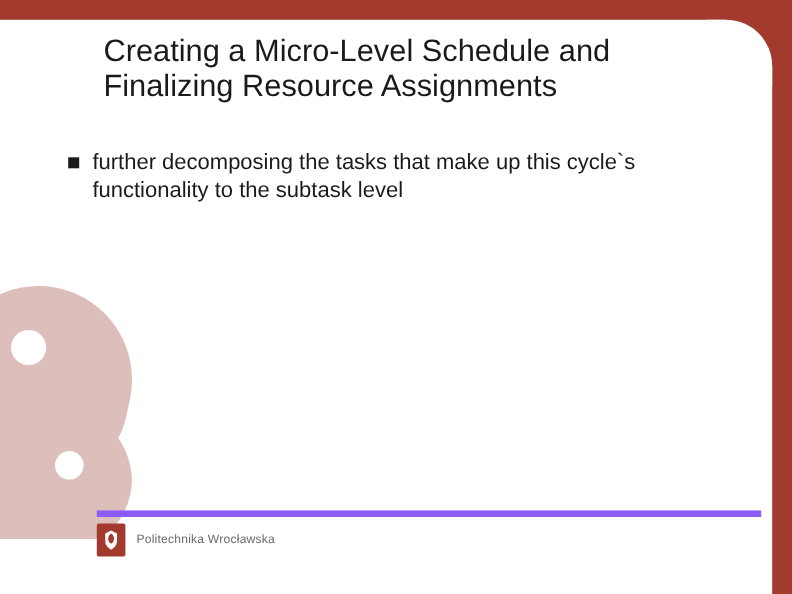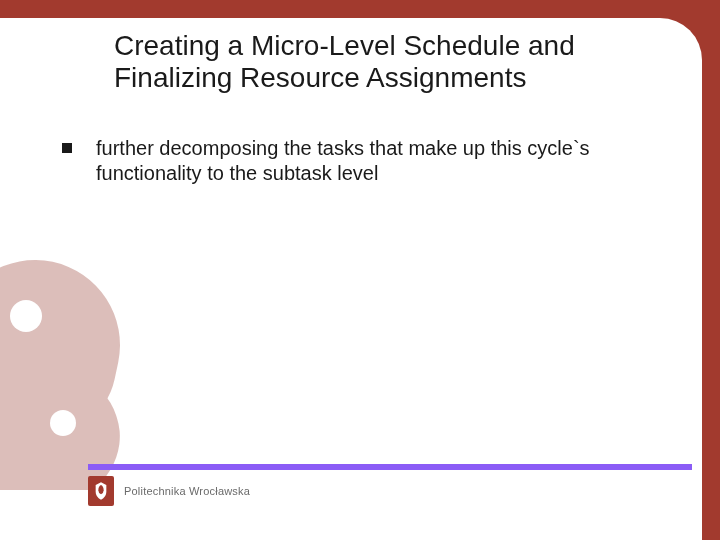--- a/index.html
+++ b/index.html
@@ -70,34 +70,33 @@
   }
   
   .title {
     position: absolute;
     left: 94px; top: 30px;
     width: 560px;
     font-size: 28px;
     line-height: 1.15;
     color: #1a1a1a;
     font-weight: 400;
-    margin-left: 20px;
   }
   
   .body {
     position: absolute;
     left: 62px; top: 136px;
     width: 580px;
     font-size: 20px;
     color: #1a1a1a;
     line-height: 1.25;
   }
   .bullet {
     display: flex;
-    gap: 24px;
+    gap: 12px;
     margin-bottom: 18px;
   }
   .bullet .marker {
     flex: 0 0 auto;
     width: 10px; height: 10px;
     background: #1a1a1a;
     margin-top: 7px;
   }
   .bullet .text { flex: 1 1 auto; }
   

